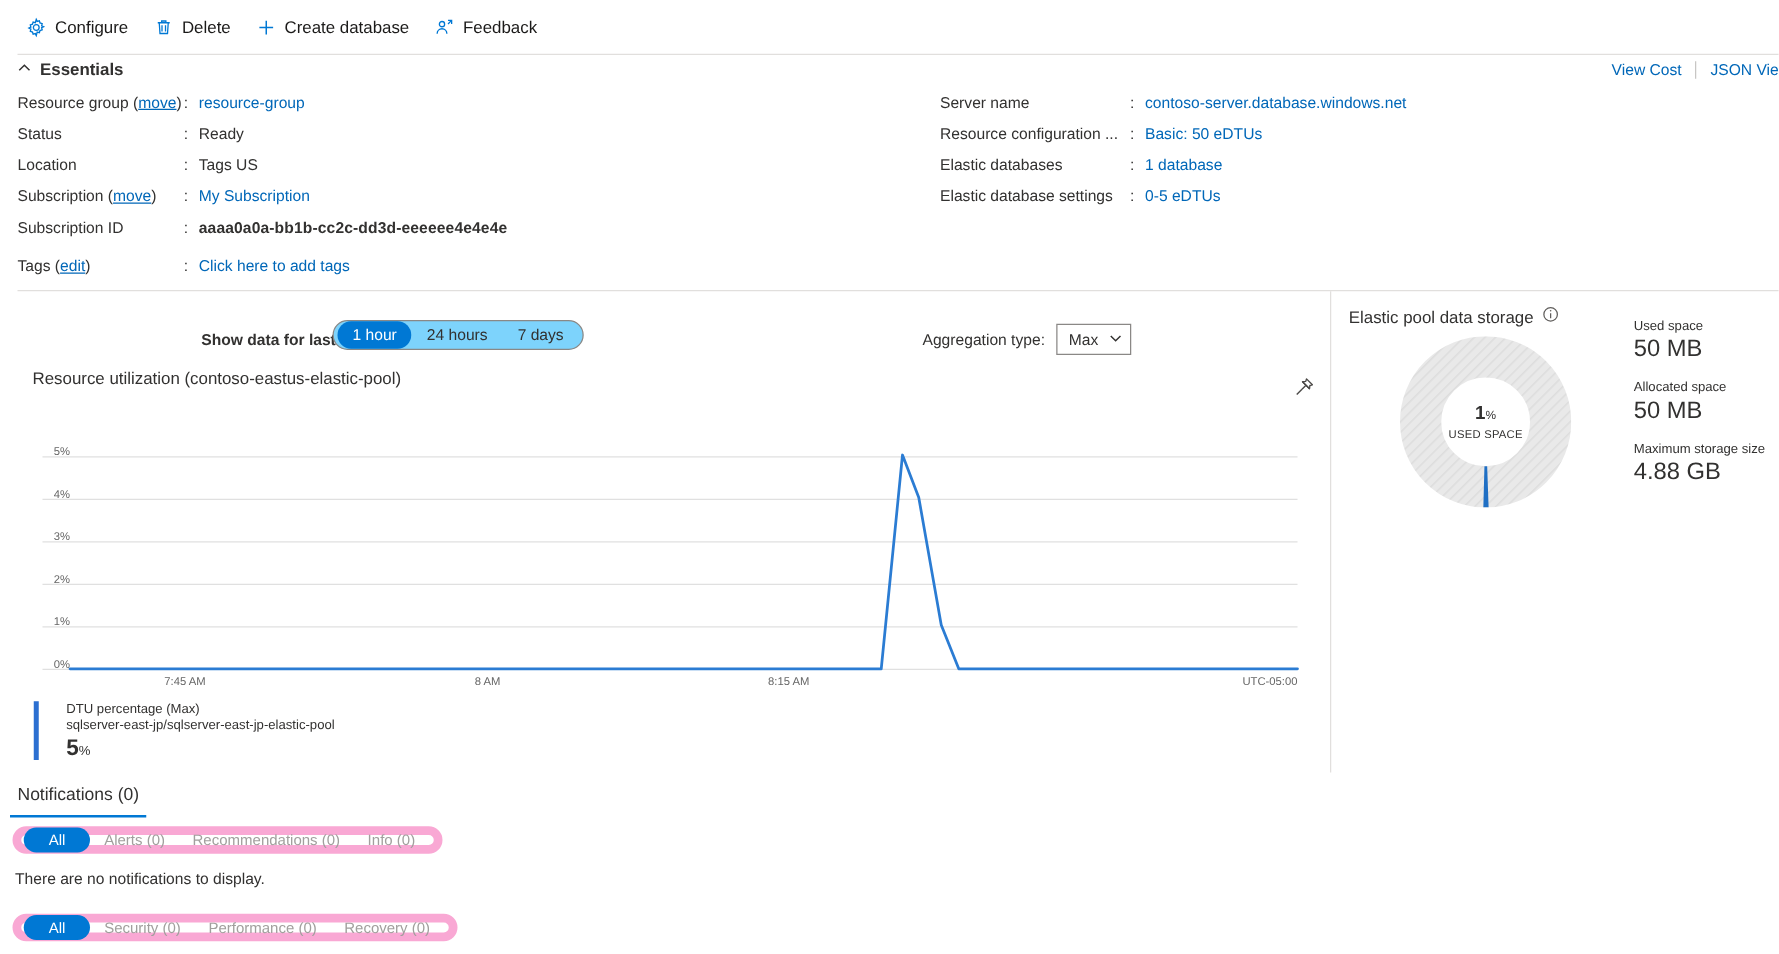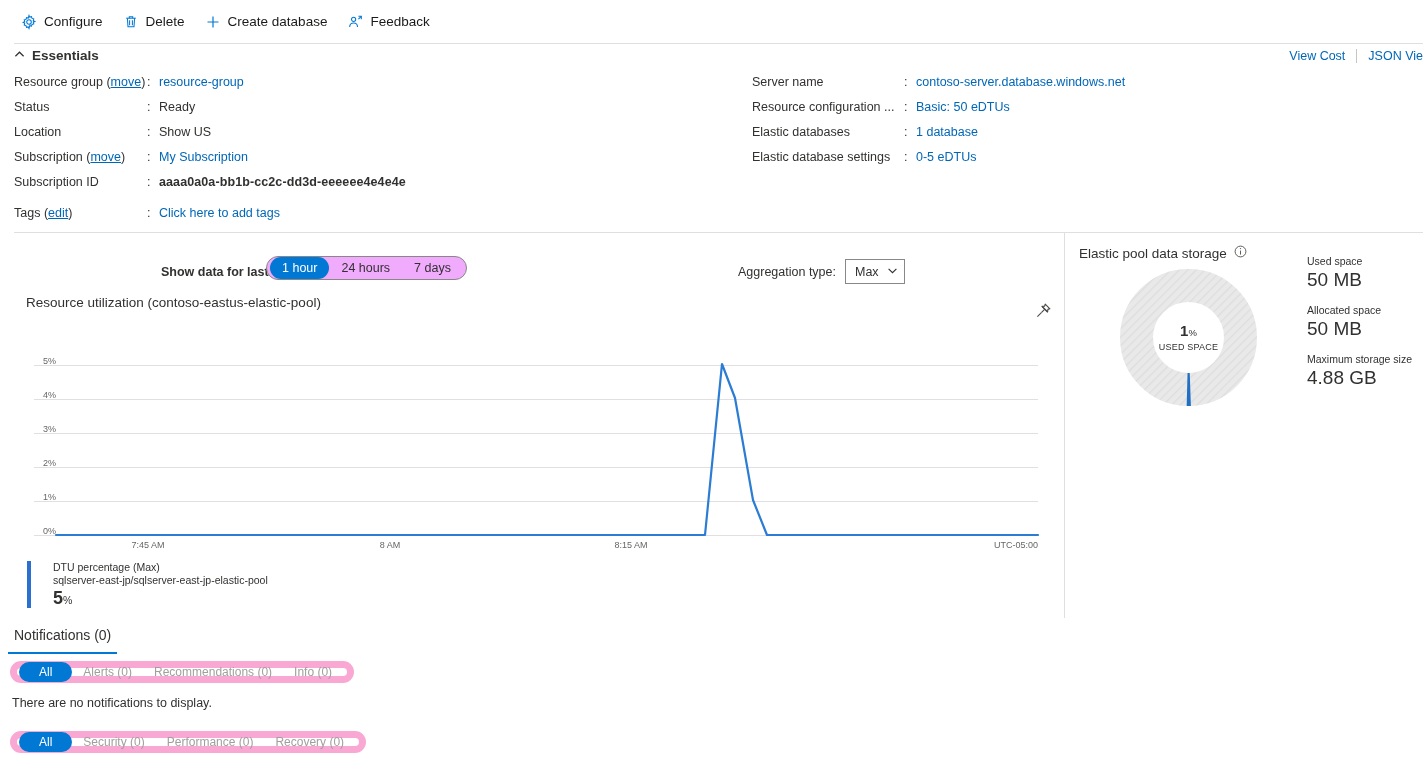--- a/index.html
+++ b/index.html
@@ -83,21 +83,21 @@
   
   .ctrl-row { position: absolute; top: 22px; left: 0; right: 0; height: 36px; }
   .showdata-label {
     position: absolute; left: 161px; top: 10px;
     font-size: 12.5px; color: #323130; font-weight: bold;
   }
   .pillgroup {
     position: absolute; left: 266px; top: 1px;
     display: flex; align-items: flex-end;
     border: 1px solid #8a8886; border-radius: 14px;
-    height: 24px; padding: 0 3px; background: #f0abfc;
+    height: 24px; padding: 0 3px; background: #7dd3fc;
   }
   .pill {
     font-size: 12.5px; color: #323130;
     padding: 2px 12px; border-radius: 12px; cursor: pointer;
     line-height: 18px; white-space: nowrap;
   }
   .pill.active { background: #0078d4; color: #ffffff; }
 
   .agg-label {
     position: absolute; left: 738px; top: 10px;
@@ -265,21 +265,21 @@
 
       <div class="ess-row">
         <div class="ess-label">Status</div>
         <div class="ess-colon">:</div>
         <div class="ess-val">Ready</div>
       </div>
 
       <div class="ess-row">
         <div class="ess-label">Location</div>
         <div class="ess-colon">:</div>
-        <div class="ess-val">Show US</div>
+        <div class="ess-val">Tags US</div>
       </div>
 
       <div class="ess-row">
         <div class="ess-label">
           <span>Subscription</span>
           (<a class="sub-lnk">move</a>)
         </div>
         <div class="ess-colon">:</div>
         <a class="lnk">My Subscription</a>
       </div>

